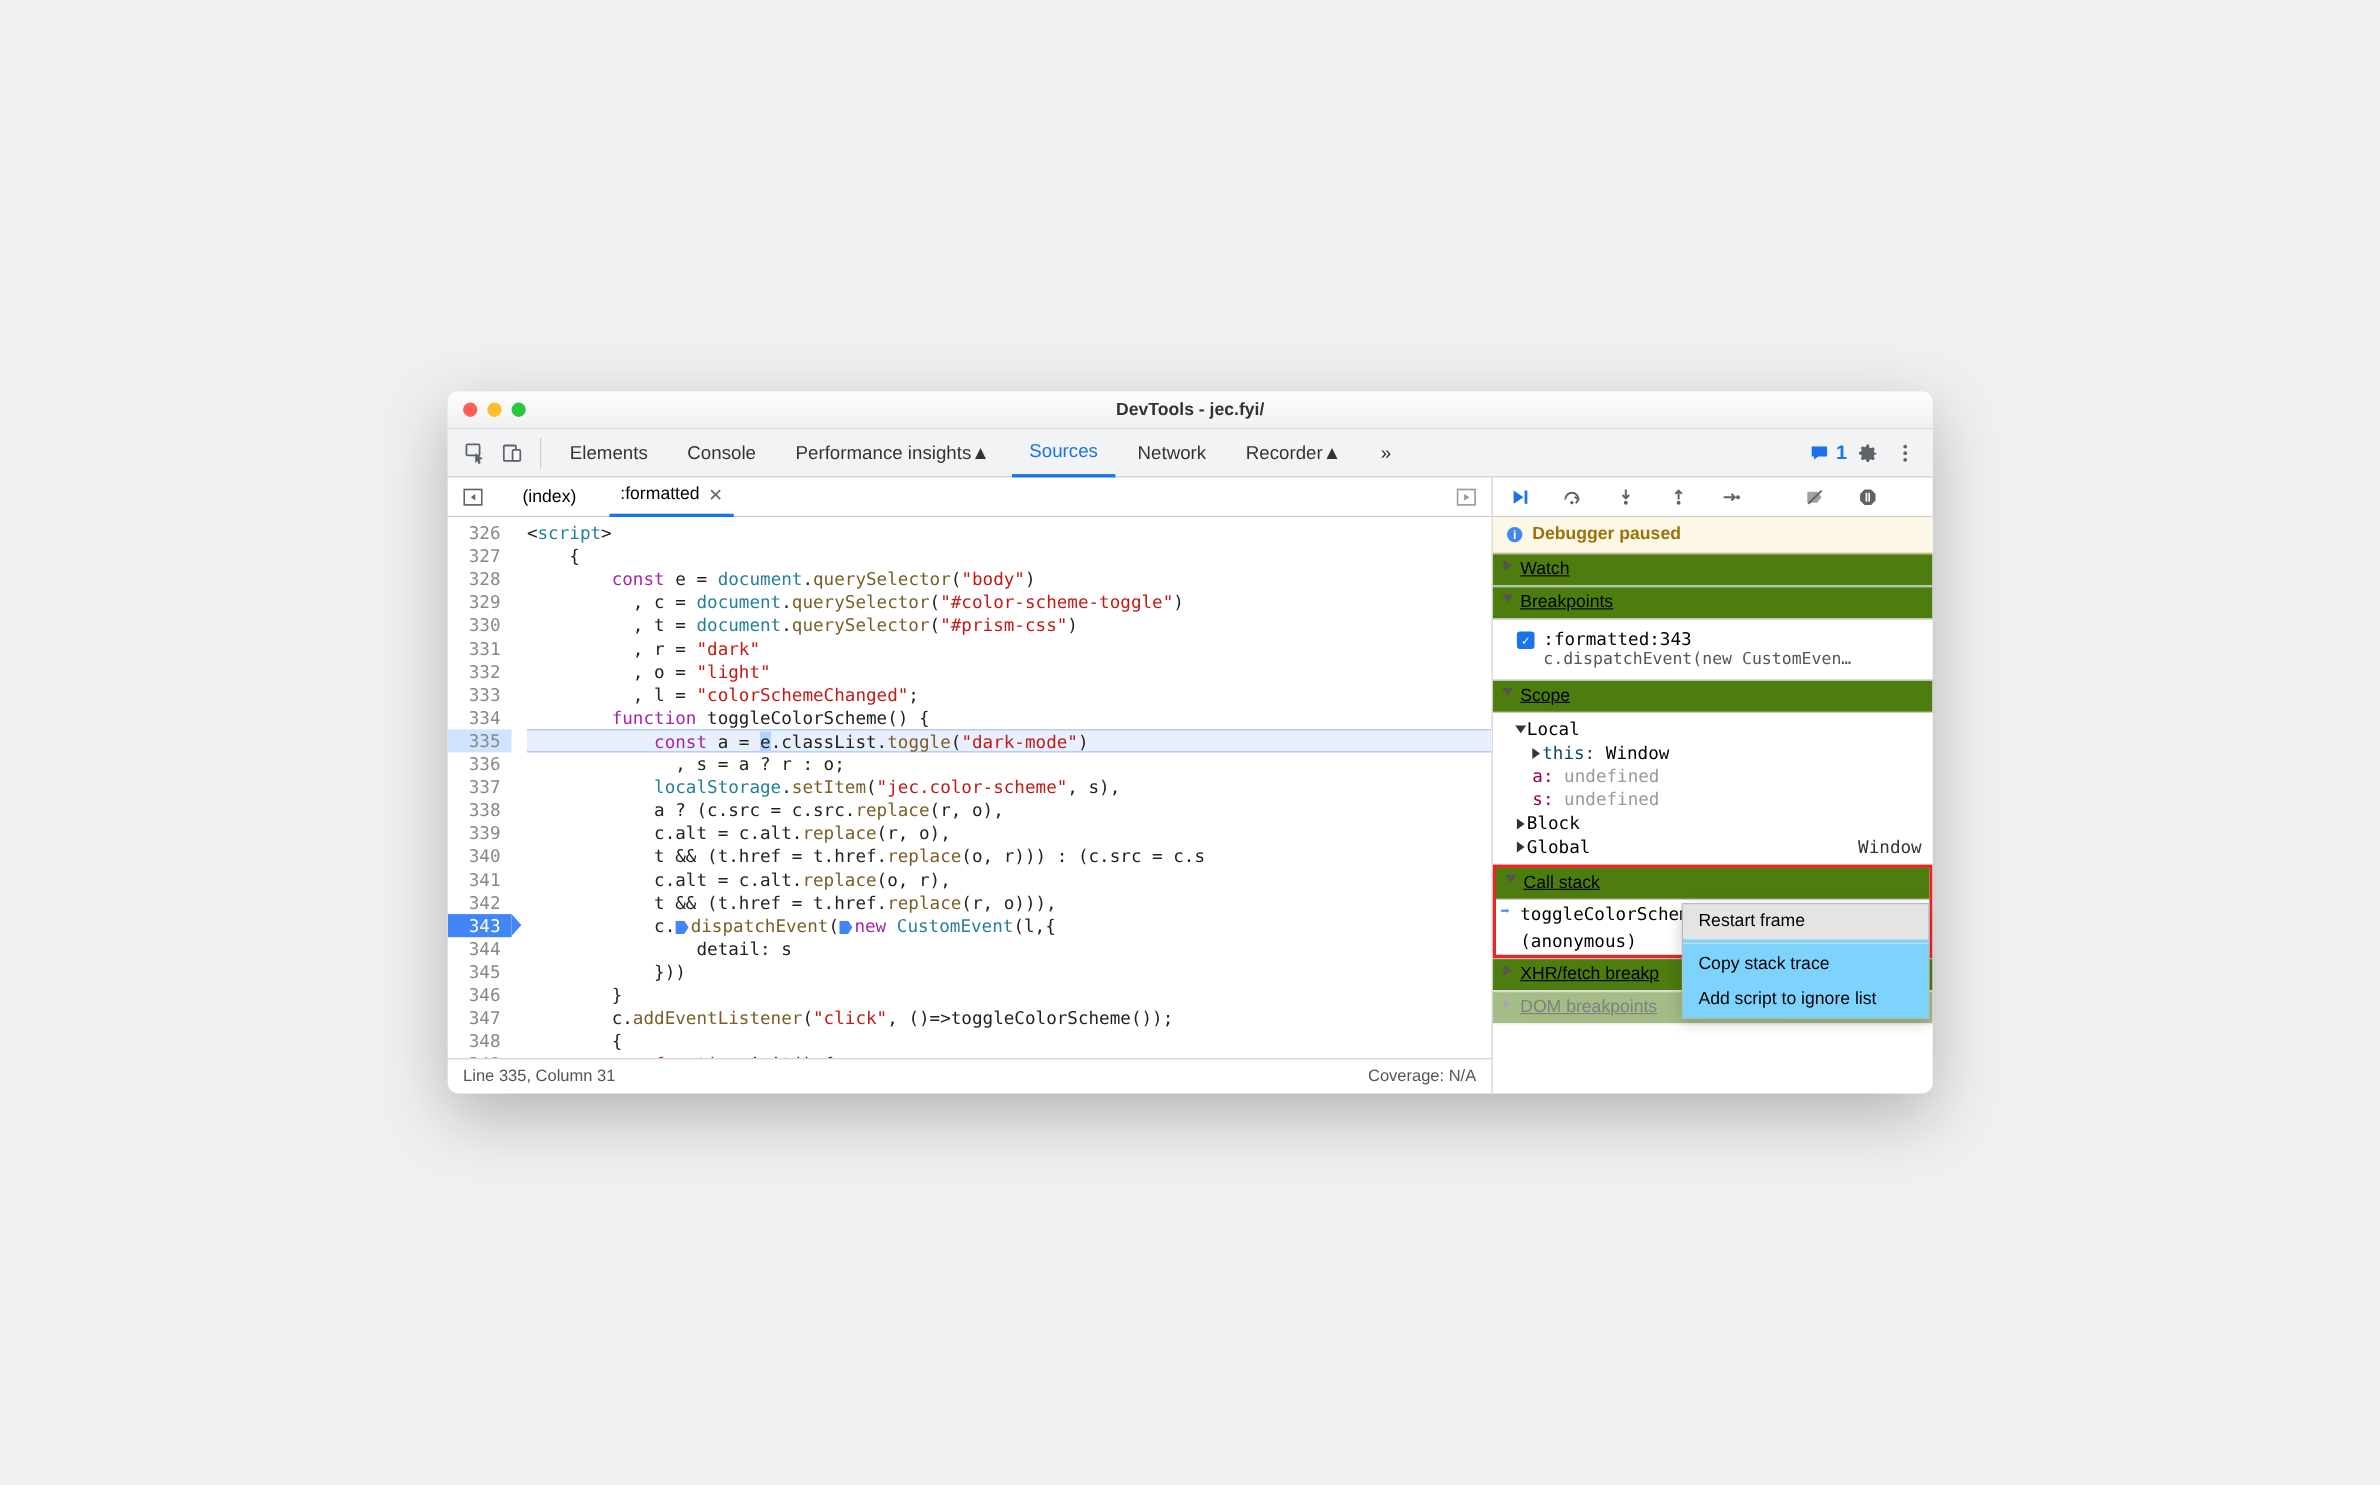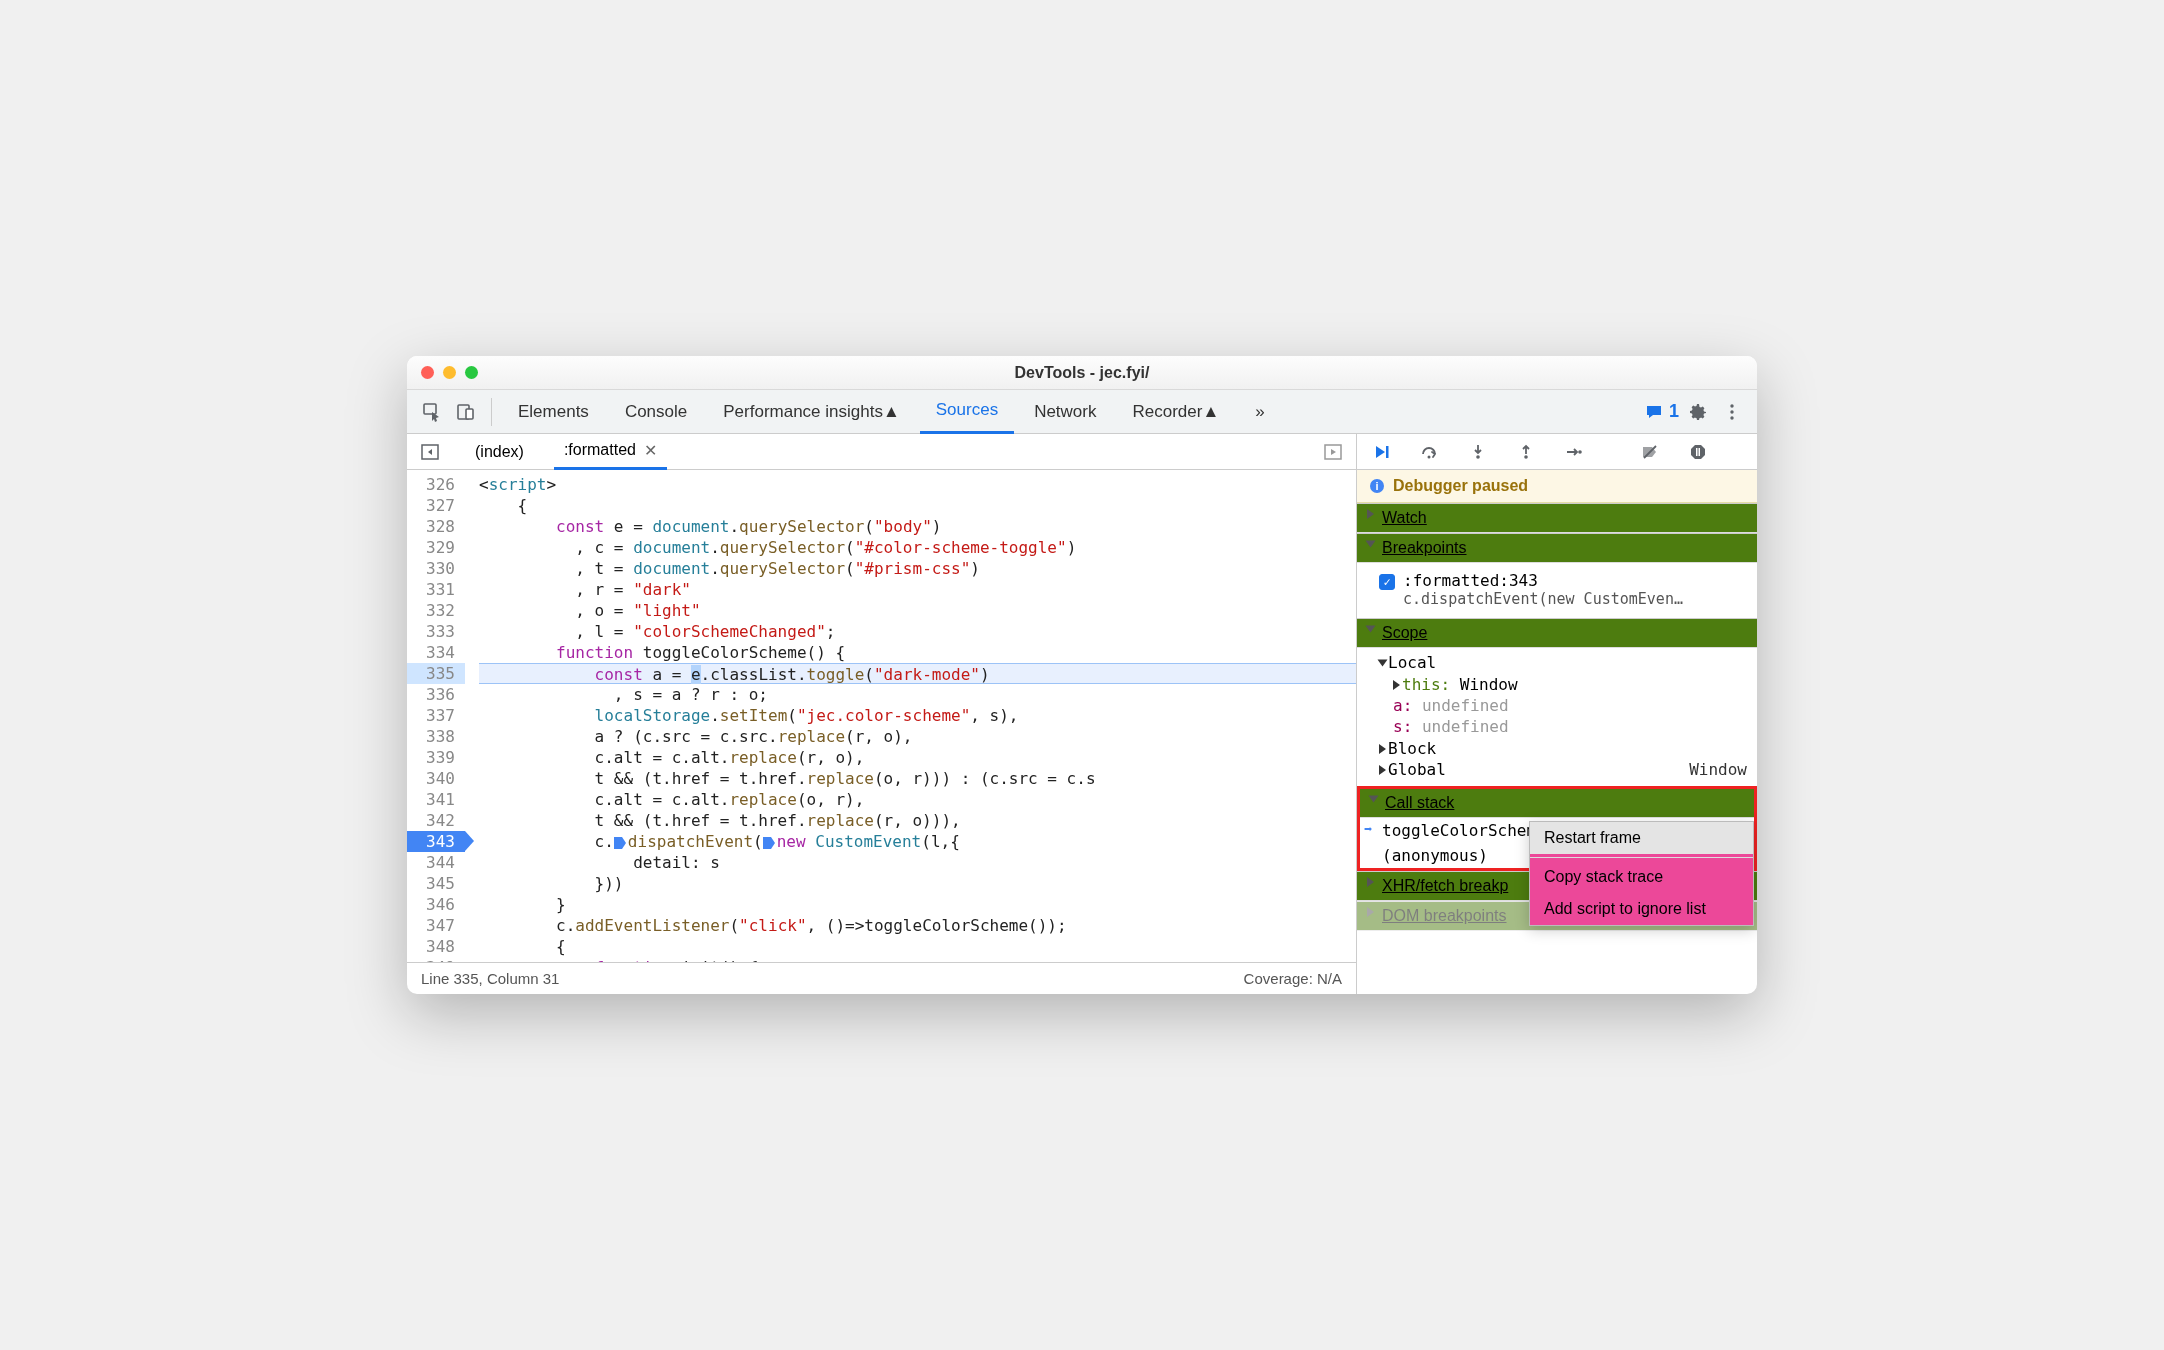--- a/index.html
+++ b/index.html
@@ -51,21 +51,21 @@
   .scval{color:#999;}
   .scitem{display:flex;}
   .scitem .v{margin-left:auto; color:#333;}
   .callstack { position:relative; border: 3px solid #ee2222; }
   .csrow{ display:flex; justify-content:space-between; padding:3px 10px 3px 22px; font-family:Menlo,monospace; font-size:16px;}
   .csrow .loc{ color:#888;}
   .csrow.cur{ position:relative; }
   .csrow.cur::before{content:"➡"; position:absolute; left:4px; color:#4285f4; font-size:14px;}
   .tri{ display:inline-block; width:0; height:0; border-top:5px solid transparent; border-bottom:5px solid transparent; border-left:7px solid #555; margin-right:2px;}
   .tri.open{ transform:rotate(90deg);}
-  .ctxmenu{ position:absolute; right:0; bottom:-58px; background:#ec4899; border:1px solid #bbb; box-shadow:0 4px 14px rgba(0,0,0,.2); width:225px; z-index:10; font-size:16px;}
+  .ctxmenu{ position:absolute; right:0; bottom:-58px; background:#7dd3fc; border:1px solid #bbb; box-shadow:0 4px 14px rgba(0,0,0,.2); width:225px; z-index:10; font-size:16px;}
   .ctxmenu div{ padding:7px 14px; cursor:pointer;}
   .ctxmenu div.sel{ background:#e4e4e4;}
   .ctxmenu hr{border:none; border-top:1px solid #ddd; margin:3px 0;}
   svg { display:block; }
 </style>
 </head>
 <body>
 
 <div class="window">
   <div class="titlebar">
@@ -266,21 +266,21 @@
           </div>
         </div>
 
       <div class="panel-h">
           <span class="tri open"></span>
           <span>Scope</span>
         </div>
       <div class="panel-b">
         <div><span class="tri open" style="border-left-color:#333"></span><span>Local</span></div>
         <div id="scopelocal" style="padding-left:14px;">
-            <div><span class="tri" style="border-left-color:#333"></span><span style="color:#4d7c0f">this:</span> <span class="">Window</span></div>
+            <div><span class="tri" style="border-left-color:#333"></span><span style="color:#0c4a6e">this:</span> <span class="">Window</span></div>
             <div><span style="color:#905">a:</span> <span class="scval">undefined</span></div>
             <div><span style="color:#905">s:</span> <span class="scval">undefined</span></div>
           </div>
         <div><span class="tri" style="border-left-color:#333"></span><span>Block</span></div>
         <div class="scitem">
             <span><span class="tri" style="border-left-color:#333"></span><span>Global</span></span>
             <span class="v">Window</span>
           </div>
       </div>
 

